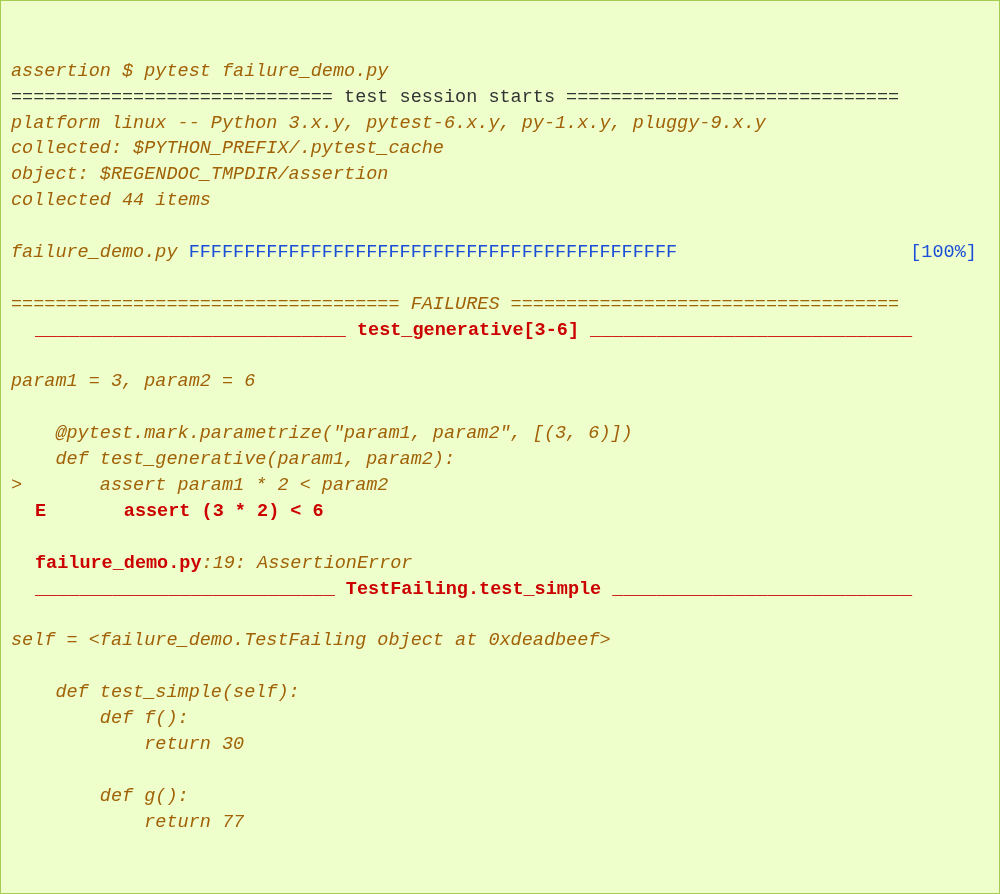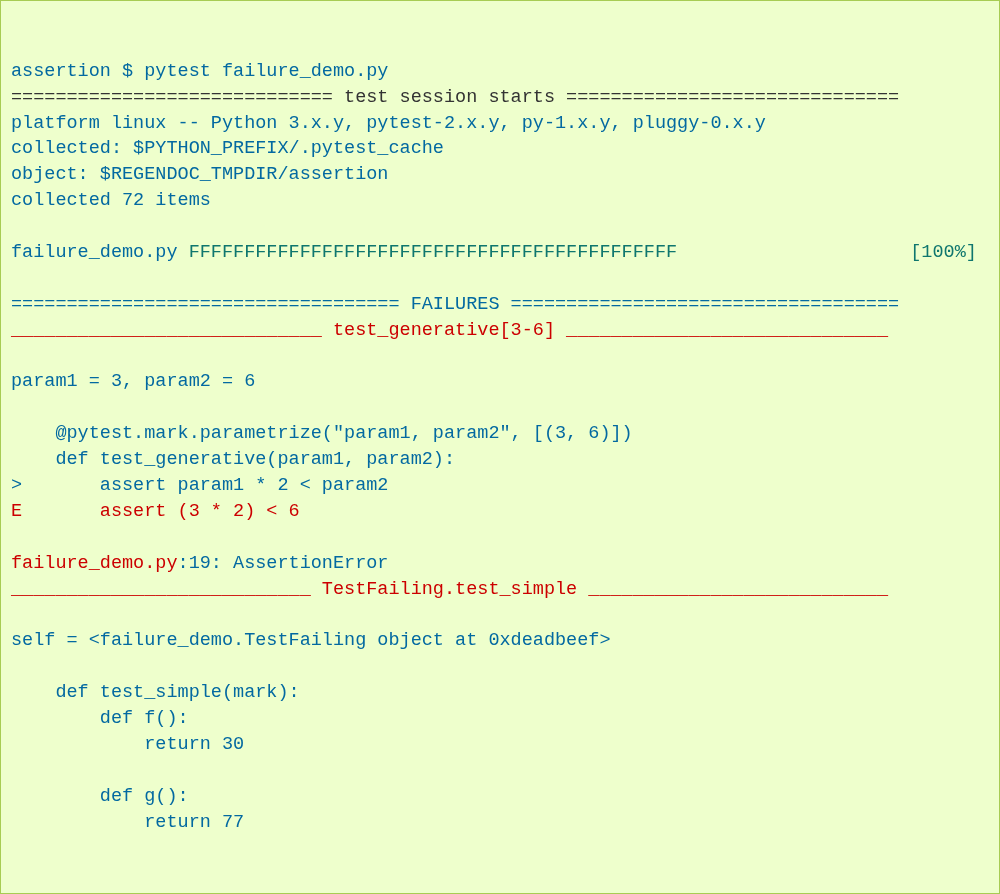--- a/index.html
+++ b/index.html
@@ -13,51 +13,51 @@
       font-size: 18.5px;
       line-height: 1.4;
       padding: 6px 10px;
       color: #333333;
       border: 1px solid #a7cc53;
       width: 1000px;
       height: 894px;
       white-space: pre;
       overflow: hidden;
     }
-    .gray { color: #0369a1; }
+    .gray { color: #a16207; font-style: italic; }
     .bold { font-weight: normal; }
-    .red { color: #0f766e; }
-    .redbold { color: #cc0000; font-weight: normal; }
+    .red { color: #1d4ed8; }
+    .redbold { color: #cc0000; font-weight: bold; margin-left: 24px; }
   </style>
 </head>
 <body>
 
 <div id="terminal"><span class="gray">assertion $ pytest failure_demo.py</span>
 <span class="bold">============================= test session starts ==============================</span>
-<span class="gray">platform linux -- Python 3.x.y, pytest-2.x.y, py-1.x.y, pluggy-0.x.y</span>
+<span class="gray">platform linux -- Python 3.x.y, pytest-6.x.y, py-1.x.y, pluggy-9.x.y</span>
 <span class="gray">collected: $PYTHON_PREFIX/.pytest_cache</span>
 <span class="gray">object: $REGENDOC_TMPDIR/assertion</span>
-<span class="gray">collected 72 items</span>
+<span class="gray">collected 44 items</span>
 <span class="gray"></span>
 <span class="gray">failure_demo.py </span><span class="red">FFFFFFFFFFFFFFFFFFFFFFFFFFFFFFFFFFFFFFFFFFFF                     [100%]</span>
 <span class="gray"></span>
 <span class="gray">=================================== FAILURES ===================================</span>
 <span class="redbold">____________________________ test_generative[3-6] _____________________________</span>
 <span class="gray"></span>
 <span class="gray">param1 = 3, param2 = 6</span>
 <span class="gray"></span>
 <span class="gray">    @pytest.mark.parametrize("param1, param2", [(3, 6)])</span>
 <span class="gray">    def test_generative(param1, param2):</span>
 <span class="gray">&gt;       assert param1 * 2 &lt; param2</span>
 <span class="redbold">E       assert (3 * 2) &lt; 6</span>
 <span class="gray"></span>
 <span class="redbold">failure_demo.py</span><span class="gray">:19: AssertionError</span>
 <span class="redbold">___________________________ TestFailing.test_simple ___________________________</span>
 <span class="gray"></span>
 <span class="gray">self = &lt;failure_demo.TestFailing object at 0xdeadbeef&gt;</span>
 <span class="gray"></span>
-<span class="gray">    def test_simple(mark):</span>
+<span class="gray">    def test_simple(self):</span>
 <span class="gray">        def f():</span>
 <span class="gray">            return 30</span>
 <span class="gray"></span>
 <span class="gray">        def g():</span>
 <span class="gray">            return 77</span></div>
 
 
 </body></html>

